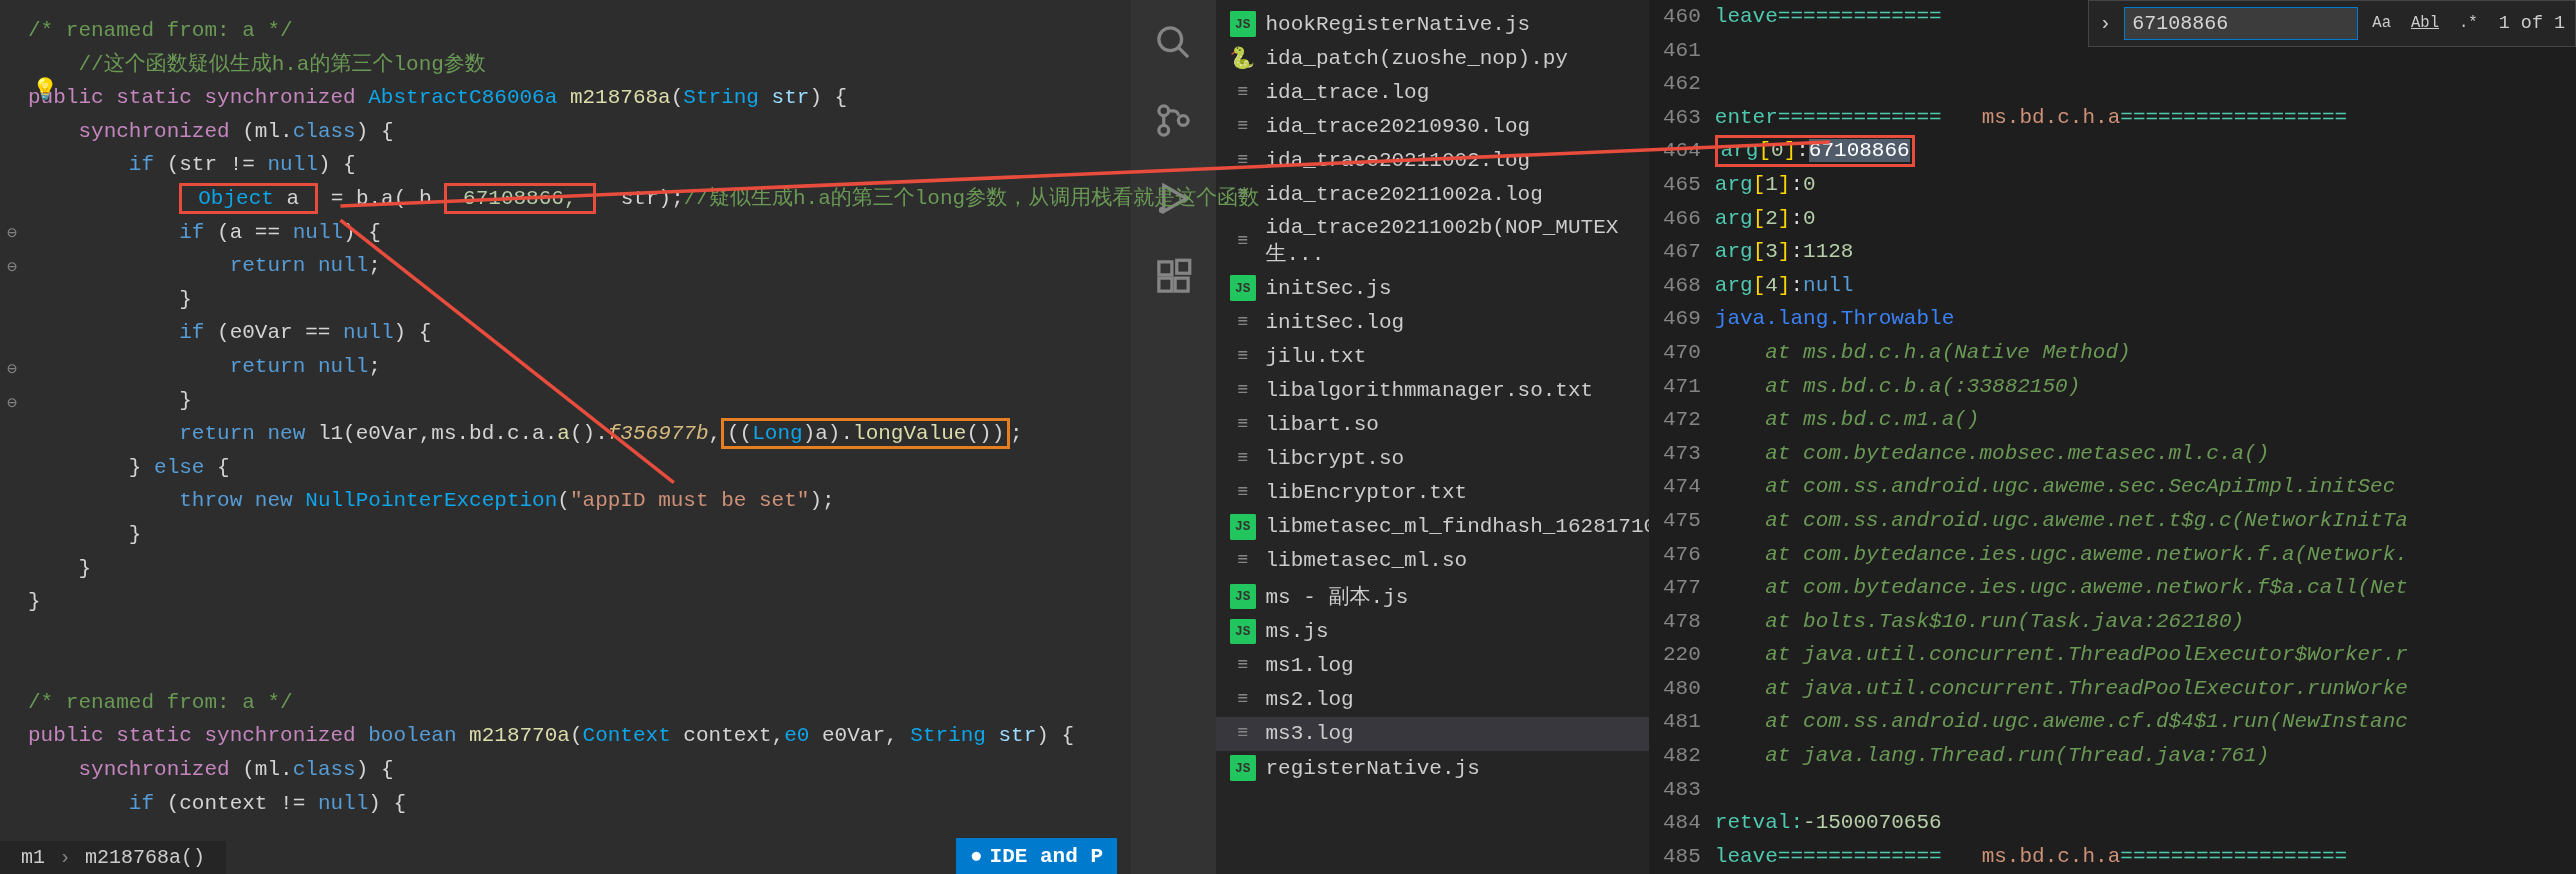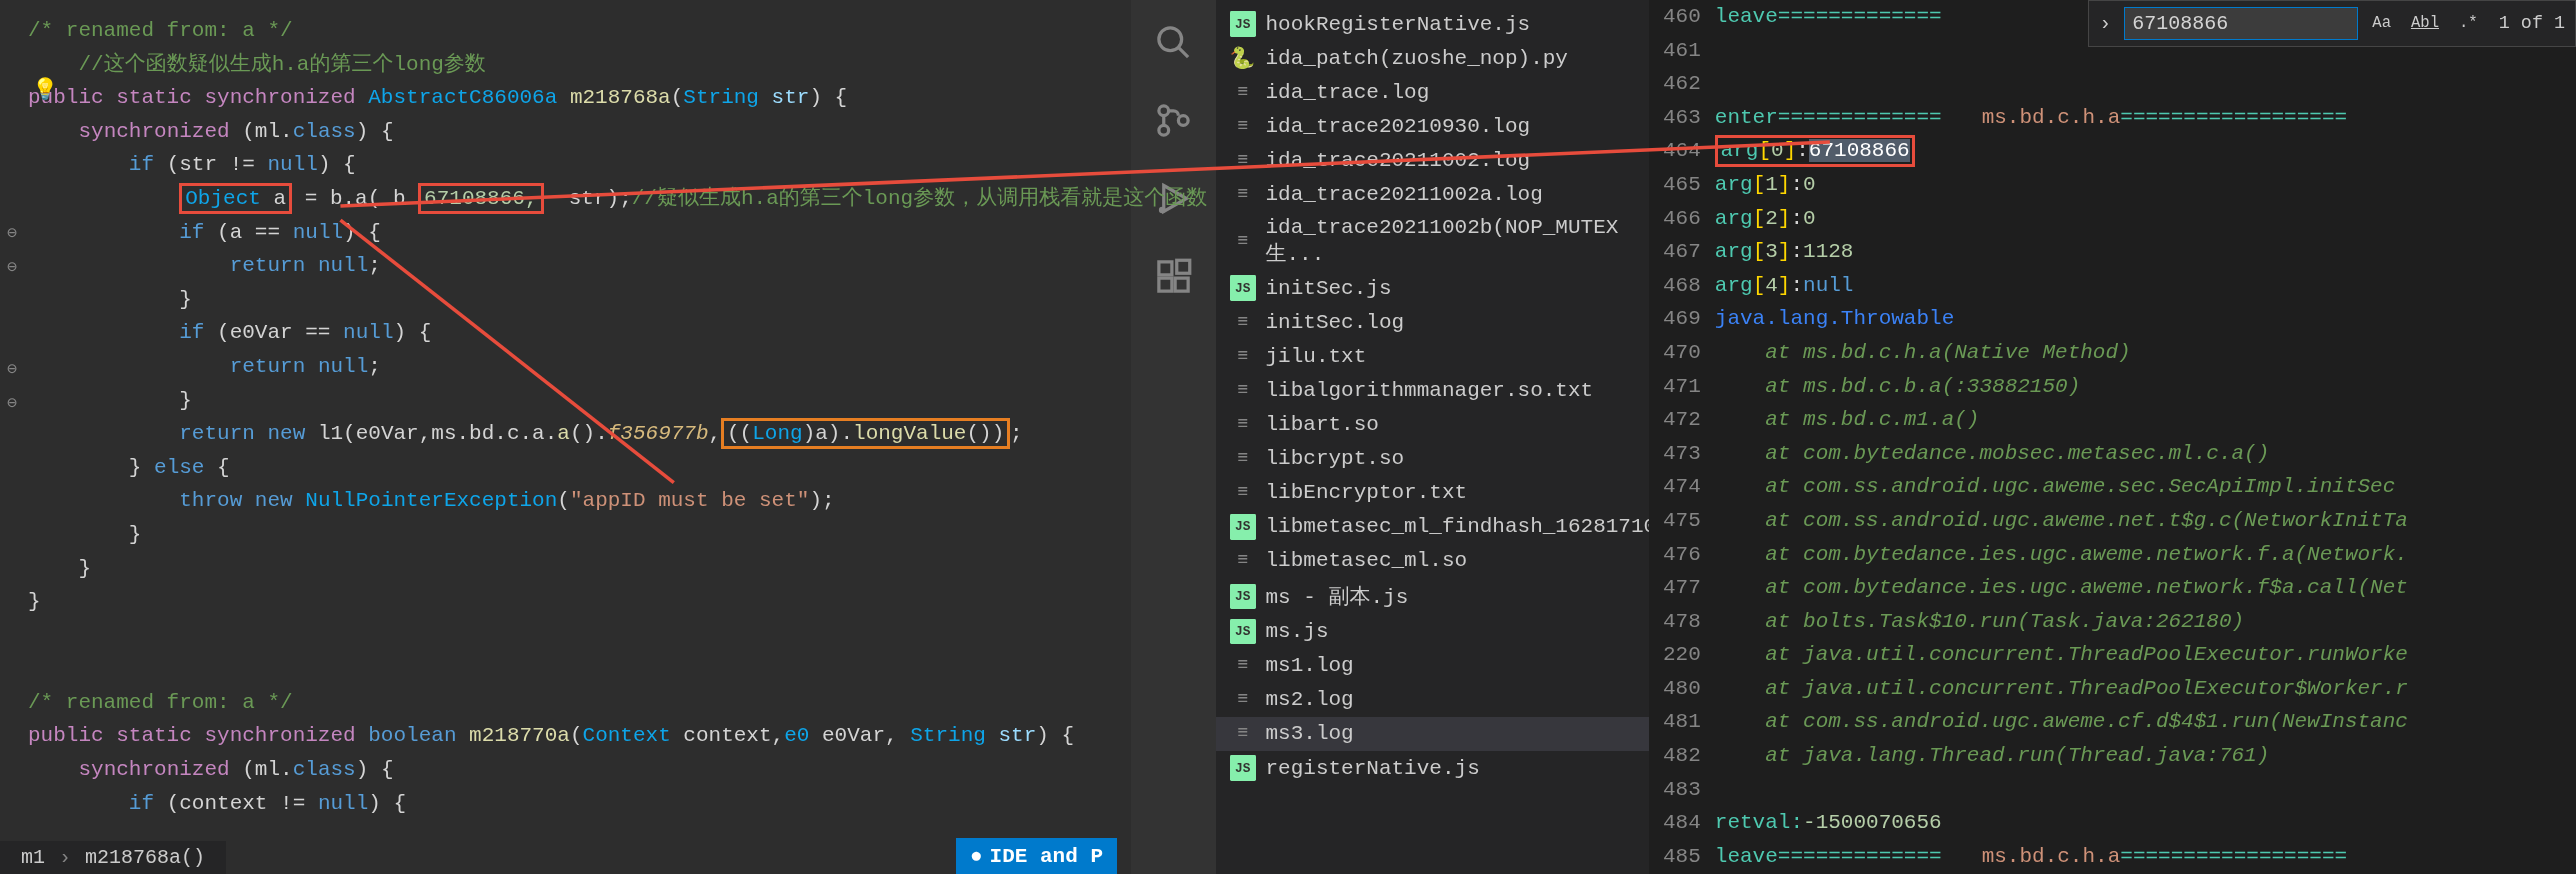--- a/index.html
+++ b/index.html
@@ -61,21 +61,21 @@
     .method { color: #dcdcaa; }
     .string { color: #ce9178; }
     .param { color: #9cdcfe; }
     .number { color: #b5cea8; }
     .field { color: #d7ba7d; font-style: italic; }
     .code-line {
       white-space: pre;
     }
     .hl-red {
       border: 3.5px solid #e74c3c;
-      padding: 0 3px;
+      padding: 0 16px;
       display: inline-block;
       line-height: 1.2;
     }
     .hl-orange {
       border: 3.5px solid #e67e22;
       padding: 0 2.8px;
       display: inline-block;
       line-height: 1.2;
     }
     svg.annotation {
@@ -129,21 +129,21 @@
     }
     .file-icon {
       width: 25.5px;
       height: 25.5px;
       display: flex;
       align-items: center;
       justify-content: center;
       flex-shrink: 0;
     }
     .file-icon.js {
-      background: #86efac;
+      background: #22c55e;
       color: #323330;
       font-weight: bold;
       font-size: 12.8px;
       border-radius: 1.4px;
     }
     .file-icon.py {
       color: #4b8bbe;
       font-size: 21px;
     }
     .file-icon.txt {
@@ -494,22 +494,22 @@
           <div class="log-line"><span class="log-throw">java.lang.Throwable</span></div>
           <div class="log-line"><span class="log-at">    at ms.bd.c.h.a(Native Method)</span></div>
           <div class="log-line"><span class="log-at">    at ms.bd.c.b.a(:33882150)</span></div>
           <div class="log-line"><span class="log-at">    at ms.bd.c.m1.a()</span></div>
           <div class="log-line"><span class="log-at">    at com.bytedance.mobsec.metasec.ml.c.a()</span></div>
           <div class="log-line"><span class="log-at">    at com.ss.android.ugc.aweme.sec.SecApiImpl.initSec</span></div>
           <div class="log-line"><span class="log-at">    at com.ss.android.ugc.aweme.net.t$g.c(NetworkInitTa</span></div>
           <div class="log-line"><span class="log-at">    at com.bytedance.ies.ugc.aweme.network.f.a(Network.</span></div>
           <div class="log-line"><span class="log-at">    at com.bytedance.ies.ugc.aweme.network.f$a.call(Net</span></div>
           <div class="log-line"><span class="log-at">    at bolts.Task$10.run(Task.java:262180)</span></div>
+          <div class="log-line"><span class="log-at">    at java.util.concurrent.ThreadPoolExecutor$Worker.r</span></div>
           <div class="log-line"><span class="log-at">    at java.util.concurrent.ThreadPoolExecutor.runWorke</span></div>
-          <div class="log-line"><span class="log-at">    at java.util.concurrent.ThreadPoolExecutor$Worker.r</span></div>
           <div class="log-line"><span class="log-at">    at com.ss.android.ugc.aweme.cf.d$4$1.run(NewInstanc</span></div>
           <div class="log-line"><span class="log-at">    at java.lang.Thread.run(Thread.java:761)</span></div>
           <div class="log-line"><span class="log-key">&nbsp;</span></div>
           <div class="log-line"><span class="log-key">retval:</span><span class="log-num">-1500070656</span></div>
           <div class="log-line"><span class="log-key">leave=============</span><span class="log-val">ms.bd.c.h.a</span><span class="log-key">==================</span></div>
         </div>
     </div>
   </div>
 </div>
 

